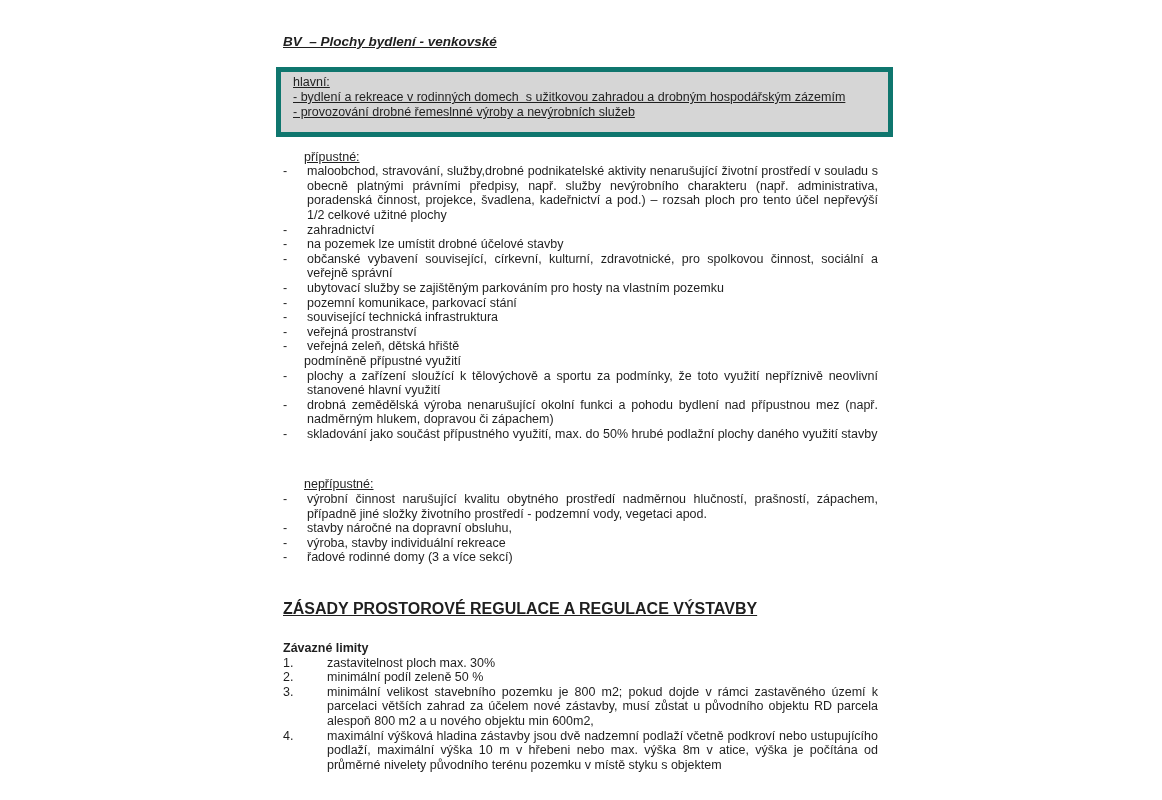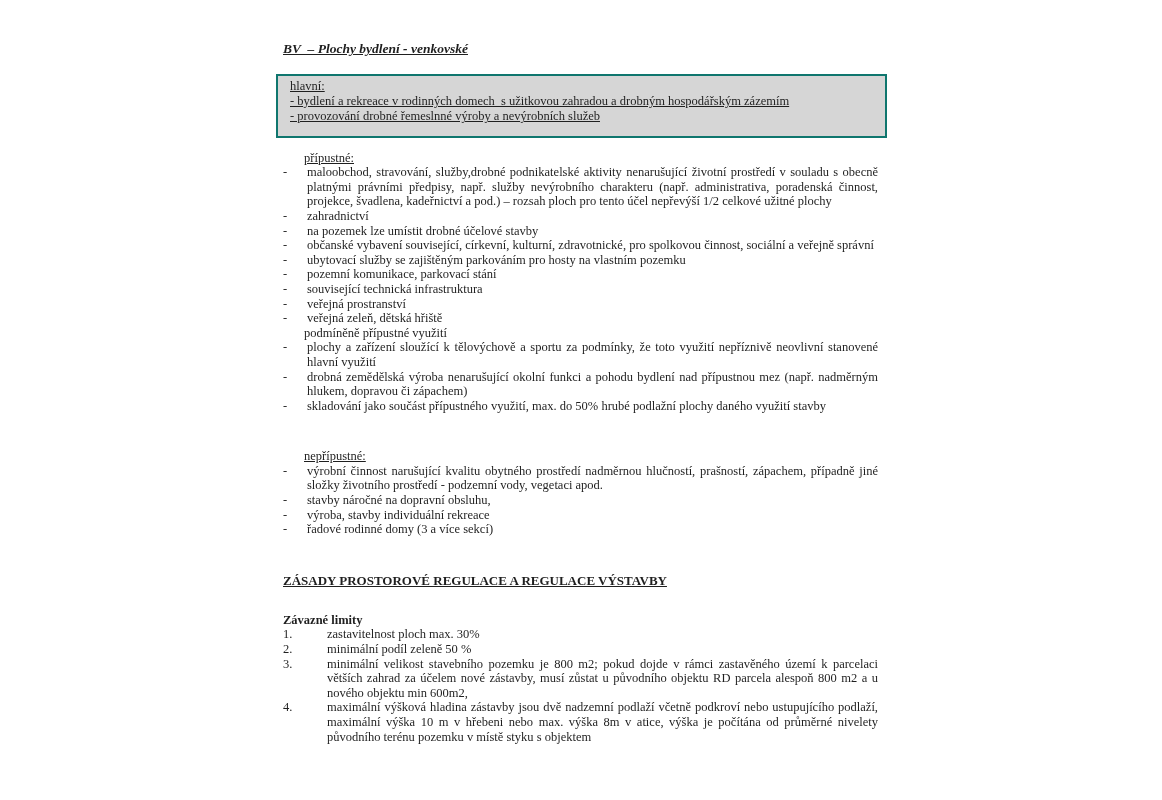--- a/index.html
+++ b/index.html
@@ -16,38 +16,37 @@
   }
   .page {
     position: relative;
     width: 1162px;
     height: 800px;
     background: #ffffff;
   }
   .content {
     position: absolute;
     left: 283px;
-    top: 40px;
+    top: 33px;
     width: 595px;
-    font-family: Liberation Serif, serif;
   }
   .doc-title {
     margin: 0 0 16px 0;
     font-size: 13.5px;
     font-weight: bold;
     font-style: italic;
     text-decoration: underline;
     white-space: pre-wrap;
     line-height: 18px;
   }
   .main-box {
     margin-left: -7px;
     width: 587px;
     background: #d6d6d6;
-    border: 2px solid #0f766e;
+    border: 5px solid #0f766e;
     padding: 3px 8px 11px 12px;
     font-size: 12.5px;
     line-height: 15.2px;
   }
   .main-box .u {
     text-decoration: underline;
     white-space: pre-wrap;
   }
   .sec-heading {
     font-size: 12.5px;
@@ -66,21 +65,21 @@
   }
   .b-row .dash {
     flex: 0 0 24px;
   }
   .b-row .b-text {
     flex: 1 1 auto;
     text-align: justify;
   }
   .zasady-heading {
     margin-top: 36px;
-    font-size: 13px;
+    font-size: 16px;
     font-weight: bold;
     text-decoration: underline;
     line-height: 16px;
   }
   .zavazne-subheading {
     margin-top: 24px;
     font-size: 12.5px;
     font-weight: bold;
     line-height: 14.6px;
   }

